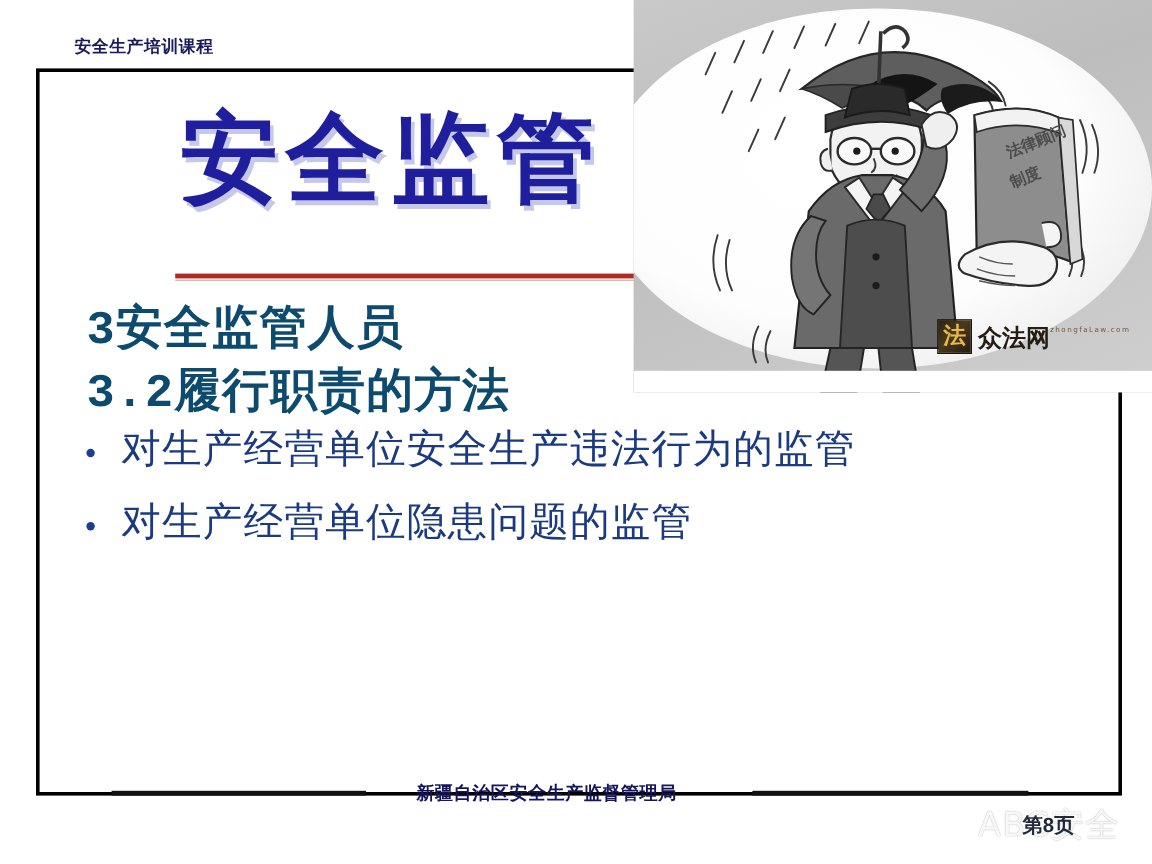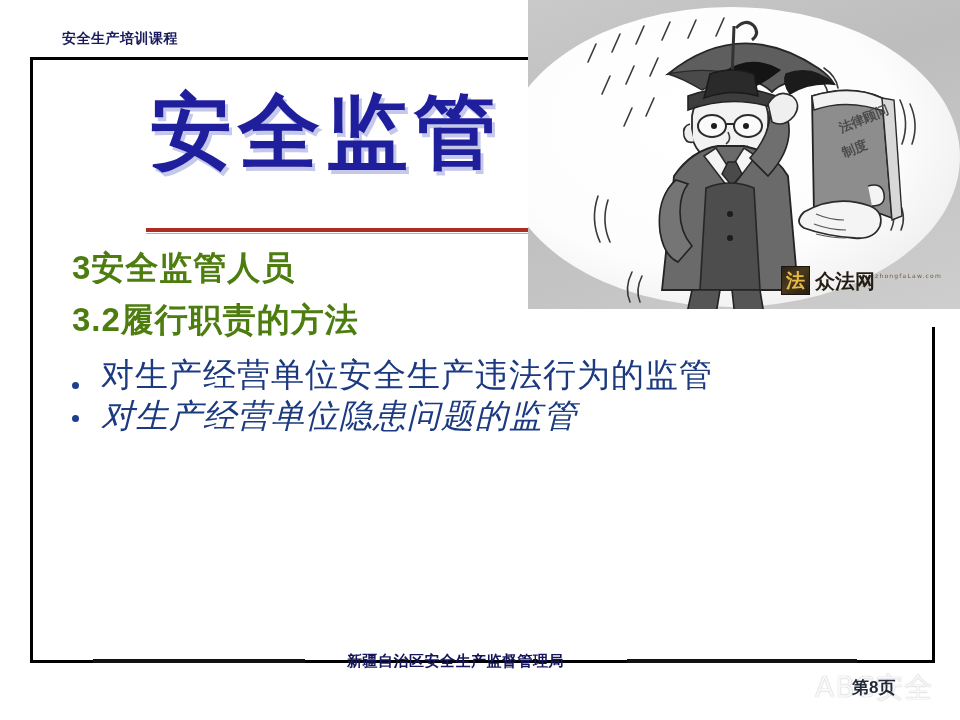--- a/index.html
+++ b/index.html
@@ -62,40 +62,40 @@
     content: "";
     position: absolute;
     left: 0; top: 5px;
     width: 100%; height: 1px;
     background: #d6a39e;
   }
 
   
   .red-heading {
     position: absolute;
-    font-family: Liberation Sans, sans-serif;
-    font-weight: bold;
-    font-size: 33px;
-    color: #4d7c0f;
+    font-family: Liberation Mono, monospace;
+    font-weight: bold;
+    font-size: 39px;
+    color: #0c4a6e;
     white-space: nowrap;
     letter-spacing: 1px;
   }
   .red-heading.h1 { left: 72px; top: 246px; }
   .red-heading.h2 { left: 72px; top: 298px; }
 
   
   .bullet-row {
     position: absolute;
     left: 72px;
     display: flex;
     align-items: flex-start;
     white-space: nowrap;
   }
-  .bullet-row.b1 { top: 355px; align-items: center; }
-  .bullet-row.b2 { top: 396px; font-style: italic; }
+  .bullet-row.b1 { top: 355px; }
+  .bullet-row.b2 { top: 416px; }
   .bullet-dot {
     width: 7px; height: 7px;
     border-radius: 50%;
     background: #1d3f8f;
     margin-top: 19px;
     margin-right: 22px;
     flex: 0 0 auto;
   }
   .bullet-text {
     font-family: "Liberation Serif", "DejaVu Serif", serif;

